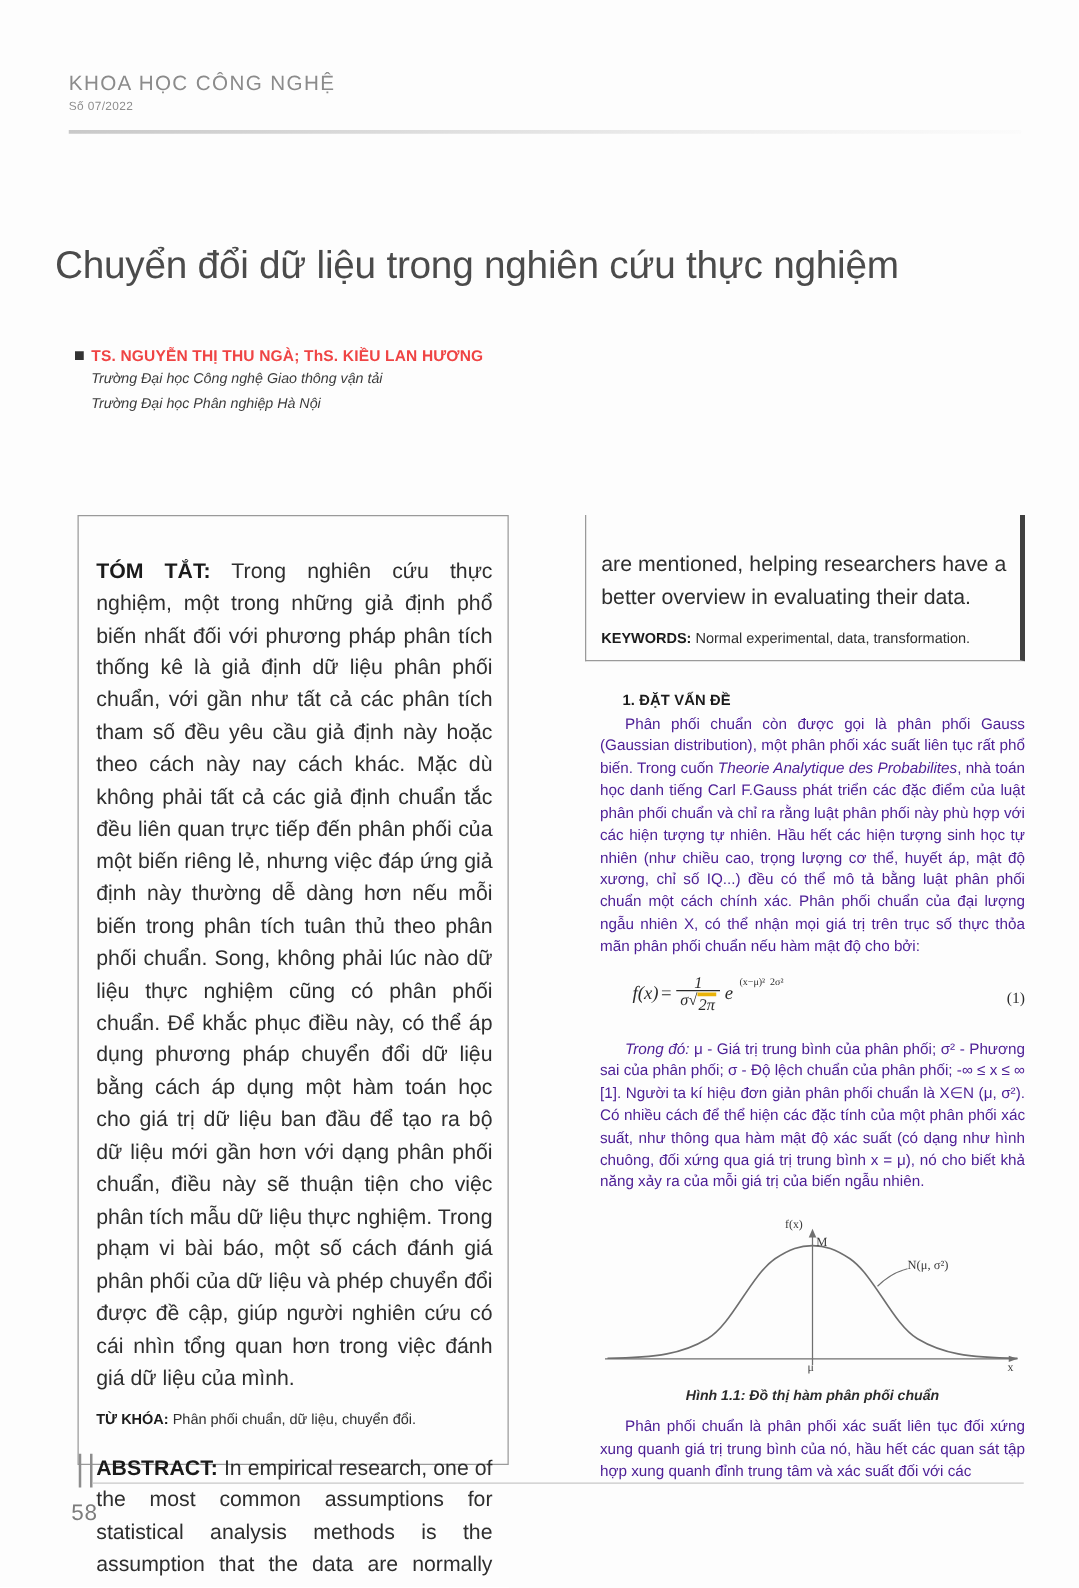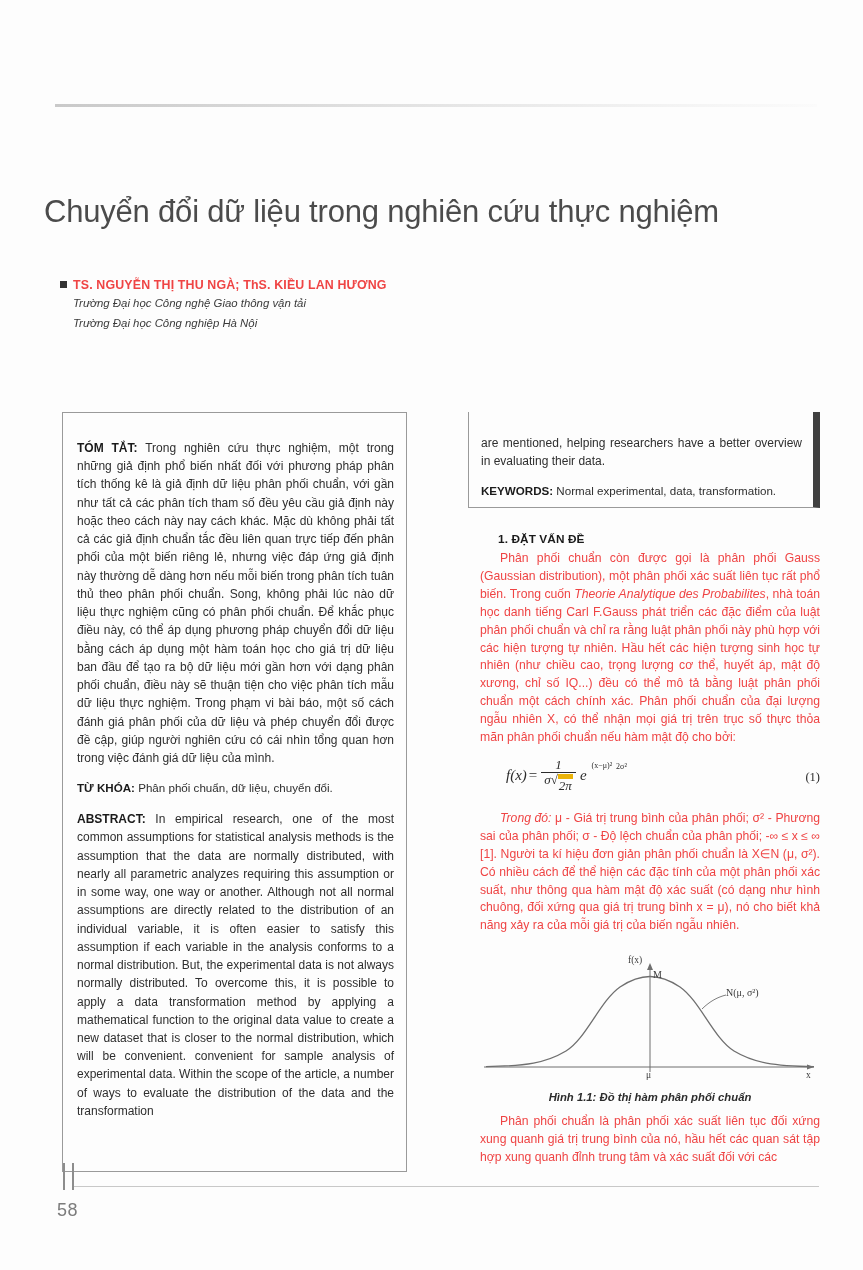--- a/index.html
+++ b/index.html
@@ -114,61 +114,61 @@
     padding: 14px 12px 6px 14px;
   }
   .col-right {
     position: absolute;
     left: 480px;
     top: 412px;
     width: 340px;
   }
 
   .abs-block {
-    font-size: 12px;
+    font-size: 17px;
     line-height: 1.52;
     text-align: justify;
     color: #2e2e2e;
     margin-bottom: 10px;
     hyphens: none;
   }
   .abs-label {
     font-weight: bold;
     color: #1a1a1a;
   }
   .kw-block {
     font-size: 11.6px;
     line-height: 1.5;
     text-align: justify;
     color: #2e2e2e;
     margin-bottom: 14px;
   }
 
   .right-top-box {
     border-left: 1px solid #9a9a9a;
-    border-right: 7px solid #404040;
+    border-right: 4px solid #404040;
     border-bottom: 1px solid #9a9a9a;
     box-sizing: border-box;
     padding: 10px 11px 8px 12px;
     margin-left: -12px;
     width: 352px;
   }
 
   .section-heading {
     font-size: 11.8px;
     font-weight: bold;
     color: #1a1a1a;
     margin: 24px 0 4px 18px;
     letter-spacing: 0.1px;
   }
   .body-para {
     font-size: 12.2px;
     line-height: 1.46;
     text-align: justify;
-    color: #ef4444;
+    color: #4c1d95;
     text-indent: 20px;
     margin: 0 0 3px 0;
   }
   .ital { font-style: italic; }
 
   
   .formula-row {
     position: relative;
     margin: 10px 0 10px 0;
     height: 44px;
@@ -226,21 +226,21 @@
     position: absolute;
     right: 0;
     top: 14px;
     font-family: "Liberation Serif", serif;
     font-size: 12.5px;
     color: #2b2b2b;
   }
   .sqrt-wrap { display: inline-flex; align-items: flex-start; }
   .sqrt-sym { font-size: 13px; }
   .sqrt-bar {
-    border-top: 5px solid #eab308;
+    border-top: 3px solid #eab308;
     padding: 0 1px;
     margin-top: 1px;
     line-height: 1.1;
   }
 
   
   .figure-wrap {
     margin: 14px 0 2px 0;
     position: relative;
     height: 140px;
@@ -279,31 +279,35 @@
     font-size: 18px;
     color: #7c7c7c;
     letter-spacing: 0.5px;
   }
 </style>
 </head>
 <body>
 
 <div class="page">
 
+  <div class="masthead">
+    <div class="masthead-title">KHOA HỌC CÔNG NGHỆ</div>
+    <div class="masthead-issue">Số 07/2022</div>
+  </div>
   <div class="masthead-rule"></div>
 
   <h1 class="article-title">Chuyển đổi dữ liệu trong nghiên cứu thực nghiệm</h1>
 
   <div class="authors">
     <div class="author-line">
       <span class="author-bullet"></span>
       <span class="author-name">TS. NGUYỄN THỊ THU NGÀ; ThS. KIỀU LAN HƯƠNG</span>
     </div>
     <div class="author-affil">Trường Đại học Công nghệ Giao thông vận tải</div>
-    <div class="author-affil">Trường Đại học Công nghiệp Hà Nội</div>
+    <div class="author-affil">Trường Đại học Phân nghiệp Hà Nội</div>
   </div>
 
   <div class="col-left">
     <div class="col-left-inner">
       <p class="abs-block">
         <span class="abs-label">TÓM TẮT:</span><span> Trong nghiên cứu thực nghiệm, một trong những giả định phổ biến nhất đối với phương pháp phân tích thống kê là giả định dữ liệu phân phối chuẩn, với gần như tất cả các phân tích tham số đều yêu cầu giả định này hoặc theo cách này nay cách khác. Mặc dù không phải tất cả các giả định chuẩn tắc đều liên quan trực tiếp đến phân phối của một biến riêng lẻ, nhưng việc đáp ứng giả định này thường dễ dàng hơn nếu mỗi biến trong phân tích tuân thủ theo phân phối chuẩn. Song, không phải lúc nào dữ liệu thực nghiệm cũng có phân phối chuẩn. Để khắc phục điều này, có thể áp dụng phương pháp chuyển đổi dữ liệu bằng cách áp dụng một hàm toán học cho giá trị dữ liệu ban đầu để tạo ra bộ dữ liệu mới gần hơn với dạng phân phối chuẩn, điều này sẽ thuận tiện cho việc phân tích mẫu dữ liệu thực nghiệm. Trong phạm vi bài báo, một số cách đánh giá phân phối của dữ liệu và phép chuyển đổi được đề cập, giúp người nghiên cứu có cái nhìn tổng quan hơn trong việc đánh giá dữ liệu của mình.</span>
       </p>
       <p class="kw-block">
         <span class="abs-label">TỪ KHÓA:</span><span> Phân phối chuẩn, dữ liệu, chuyển đổi.</span>
       </p>

